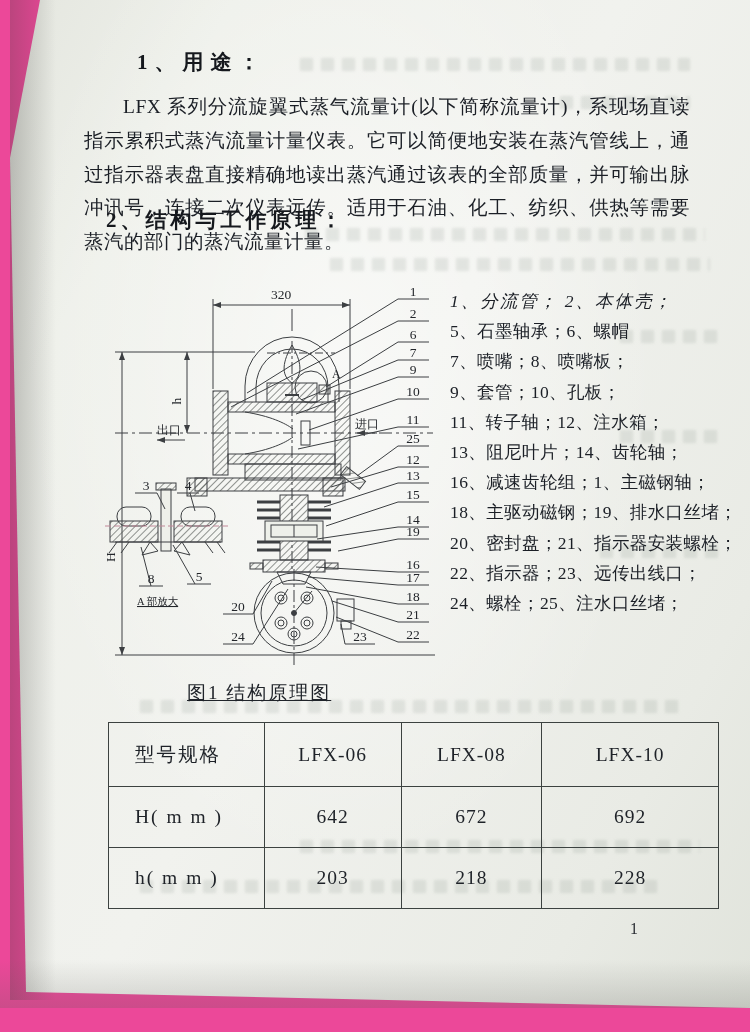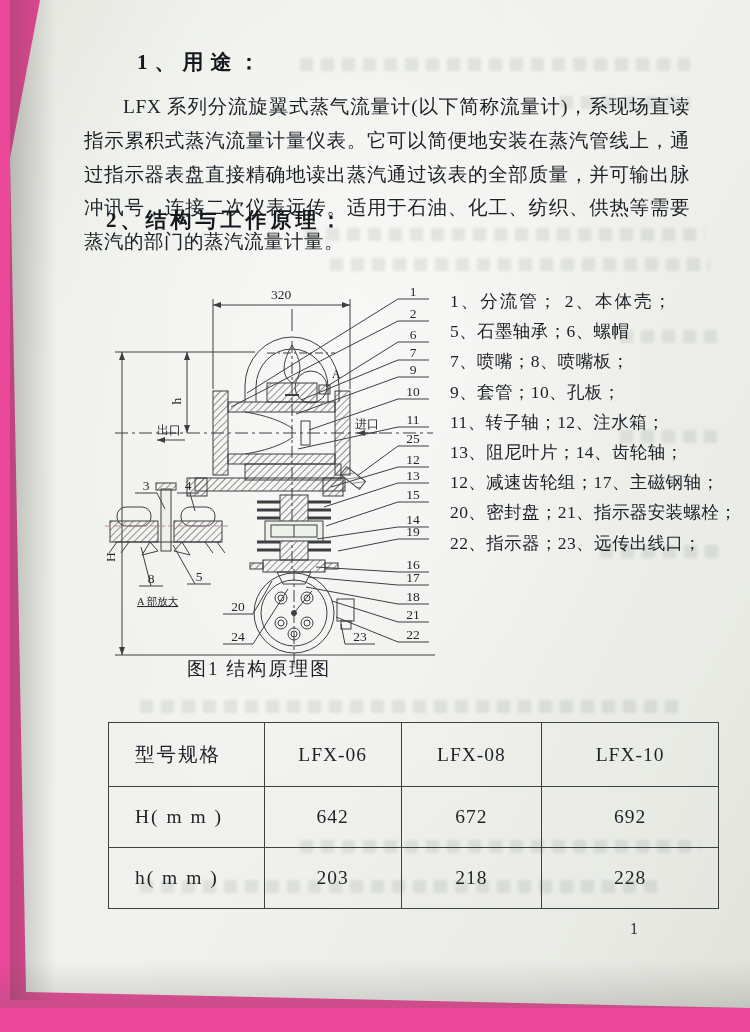--- a/index.html
+++ b/index.html
@@ -284,32 +284,34 @@
       <text class="num" x="186" y="16" text-anchor="middle">320</text>
       <text class="num" x="86" y="118" text-anchor="middle" transform="rotate(-90 86 118)">h</text>
       <text class="num" x="20" y="274" text-anchor="middle" transform="rotate(-90 20 274)">H</text>
       <text class="lab" x="74" y="151" text-anchor="middle">出口</text>
       <text class="lab" x="272" y="145" text-anchor="middle">进口</text>
       <text class="lab" x="237" y="95">A</text>
       <text class="lab" x="42" y="322" style="font-size:10.5px; text-decoration:underline;">A 部放大</text>
     </g>
   </svg>
 
-  <div class="txt caption" style="left:187px; top:656px;">图1 结构原理图</div>
+  <div class="txt caption" style="left:187px; top:680px;text-decoration:underline;">图1 结构原理图</div>
 
   <div class="txt parts" style="left:450px; top:286px;">
-    <div style="letter-spacing:2px;">1、分流管； 2、本体壳；</div>
+    <div style="letter-spacing:2px;font-style:italic;">1、分流管； 2、本体壳；</div>
     <div>5、石墨轴承；6、螺帽</div>
     <div>7、喷嘴；8、喷嘴板；</div>
     <div>9、套管；10、孔板；</div>
     <div>11、转子轴；12、注水箱；</div>
     <div>13、阻尼叶片；14、齿轮轴；</div>
-    <div>12、减速齿轮组；17、主磁钢轴；</div>
+    <div>16、减速齿轮组；1、主磁钢轴；</div>
+    <div>18、主驱动磁钢；19、排水口丝堵；</div>
     <div>20、密封盘；21、指示器安装螺栓；</div>
     <div>22、指示器；23、远传出线口；</div>
+    <div>24、螺栓；25、注水口丝堵；</div>
   </div>
 
   <table class="spec">
     <colgroup>
       <col style="width:25.5%">
         <col style="width:22.5%">
         <col style="width:23%">
         <col style="width:29%">
     </colgroup>
     <tbody>

